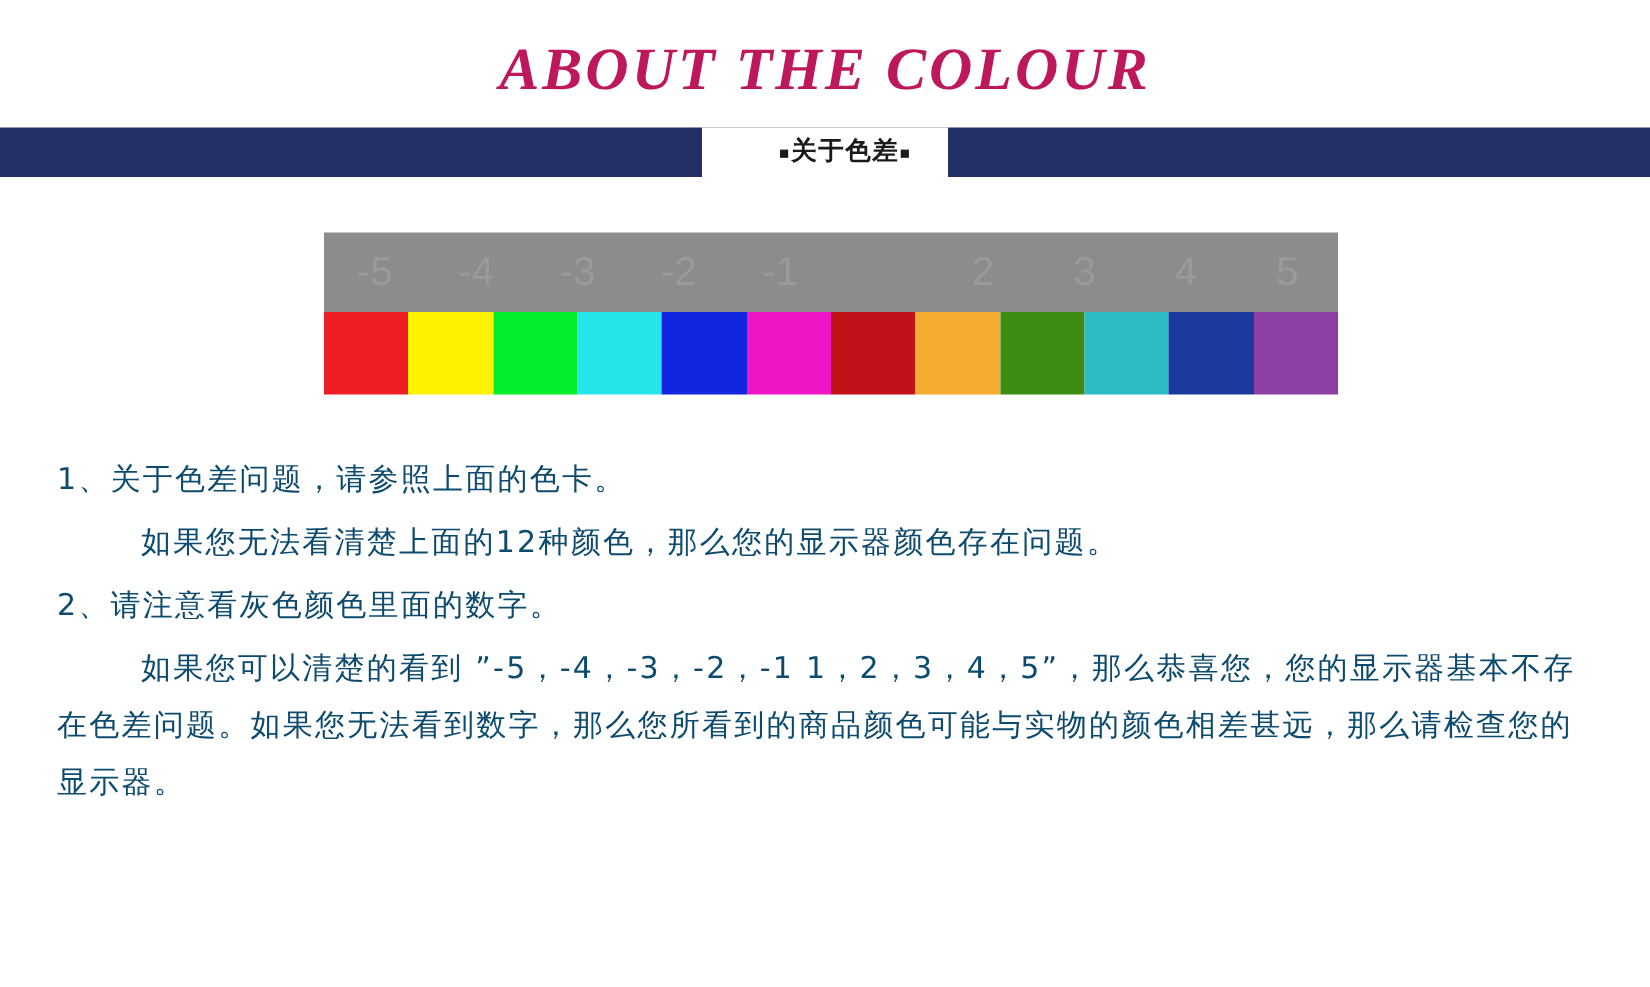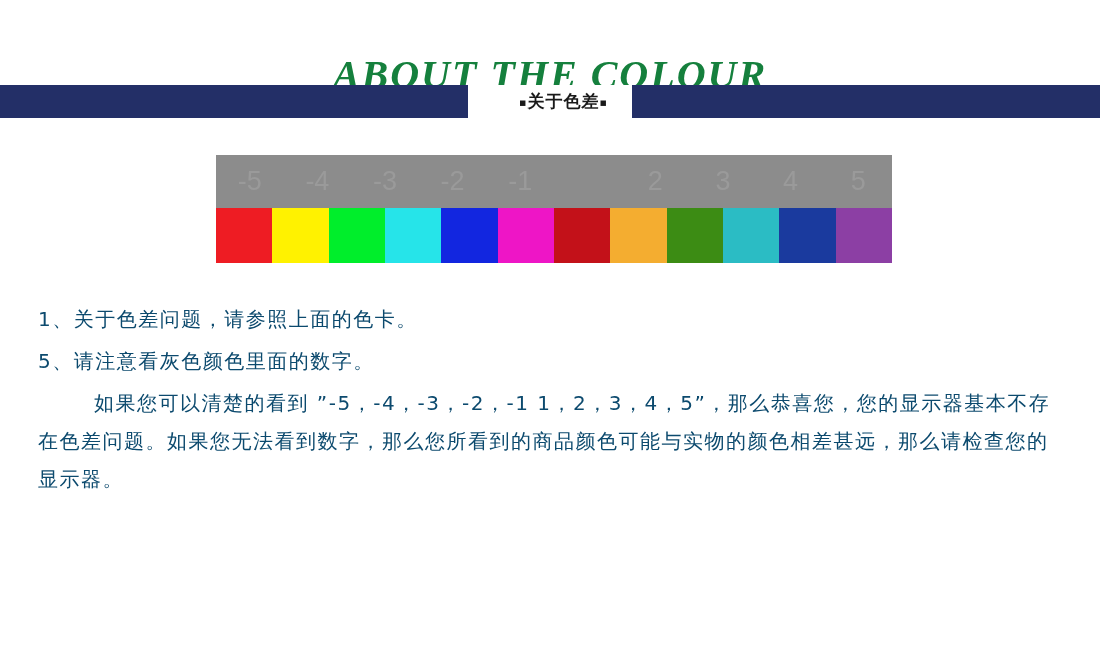--- a/index.html
+++ b/index.html
@@ -25,23 +25,22 @@
     position: absolute;
     top: 22px;
     left: 0;
     width: 1100px;
     text-align: center;
     font-family: "Liberation Serif", serif;
     font-style: italic;
     font-weight: bold;
     font-size: 40px;
     letter-spacing: 2px;
-    color: #15803d;
+    color: #be185d;
     white-space: nowrap;
-    margin-top: 29px;
   }
   .bar {
     position: absolute;
     top: 85px;
     left: 0;
     width: 1100px;
     height: 33px;
     background: #232f67;
   }
   .bar-gap {
@@ -162,15 +161,16 @@
       <div class="color-cell" style="background: rgb(244, 173, 48);"></div>
       <div class="color-cell" style="background: rgb(60, 140, 20);"></div>
       <div class="color-cell" style="background: rgb(43, 188, 196);"></div>
       <div class="color-cell" style="background: rgb(26, 58, 158);"></div>
       <div class="color-cell" style="background: rgb(140, 63, 164);"></div>
     </div>
 </div>
 
 <div class="body-text">
   <p class="para">1、关于色差问题，请参照上面的色卡。</p>
-  <p class="para">5、请注意看灰色颜色里面的数字。</p>
+  <p class="para indent">如果您无法看清楚上面的12种颜色，那么您的显示器颜色存在问题。</p>
+  <p class="para">2、请注意看灰色颜色里面的数字。</p>
   <p class="para indent">如果您可以清楚的看到 ”-5，-4，-3，-2，-1     1，2，3，4，5”，那么恭喜您，您的显示器基本不存在色差问题。如果您无法看到数字，那么您所看到的商品颜色可能与实物的颜色相差甚远，那么请检查您的显示器。</p>
 </div>
 
 </body></html>

